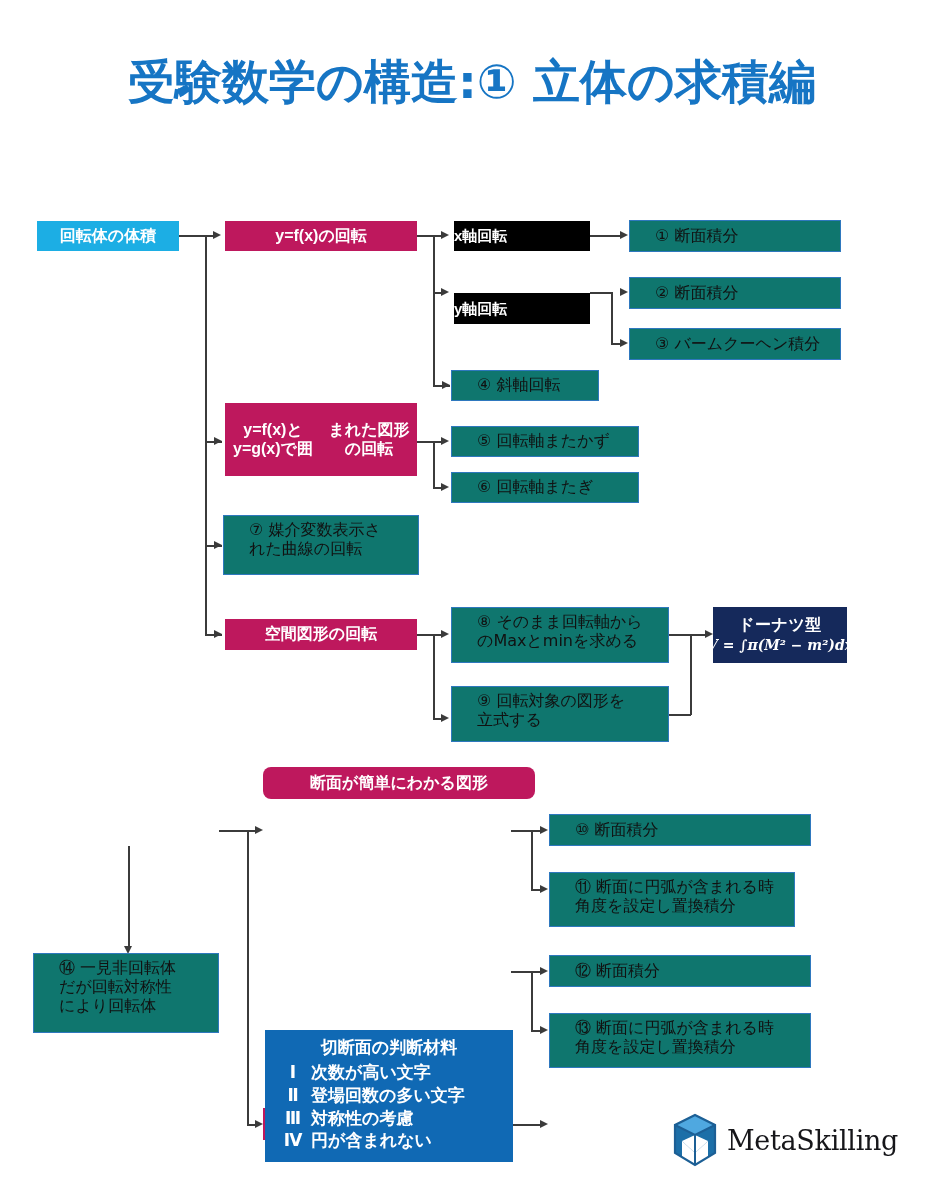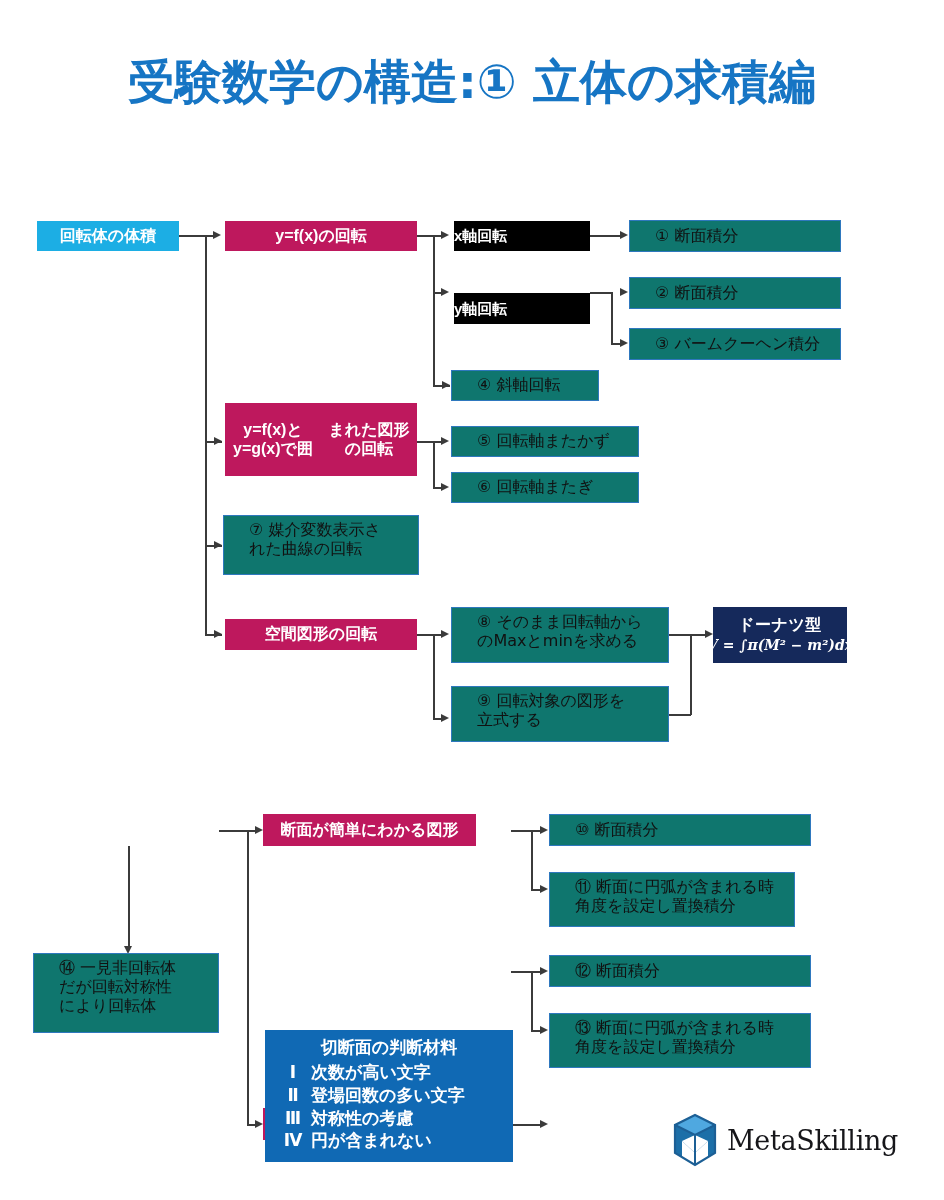--- a/index.html
+++ b/index.html
@@ -292,21 +292,21 @@
 
   <div class="hl" style="left:219px; top:830px; width:36px;"></div>
   <div class="arrow" style="left:255px; top:826px;"></div>
   <div class="vl" style="left:247px; top:830px; height:296px;"></div>
   <div class="hl" style="left:247px; top:1124px; width:8px;"></div>
   <div class="arrow" style="left:255px; top:1120px;"></div>
 
   <div class="vl" style="left:128px; top:846px; height:104px;"></div>
   <div class="arrow-d" style="left:124px; top:946px;"></div>
 
-  <div class="node lvl1" style="left:263px; top:814px; width:213px; height:32px;">
+  <div class="node lvl1" style="left:263px; top:767px; width:272px; height:32px;border-radius:8px;">
     <span class="txt">断面が簡単にわかる図形</span>
   </div>
   <div class="hl" style="left:511px; top:830px; width:29px;"></div>
   <div class="arrow" style="left:540px; top:826px;"></div>
   <div class="vl" style="left:531px; top:830px; height:60px;"></div>
   <div class="hl" style="left:531px; top:889px; width:9px;"></div>
   <div class="arrow" style="left:540px; top:885px;"></div>
 
   <div class="node leaf" style="left:549px; top:814px; width:262px; height:32px;">
     <span class="txt">⑩ 断面積分</span>

